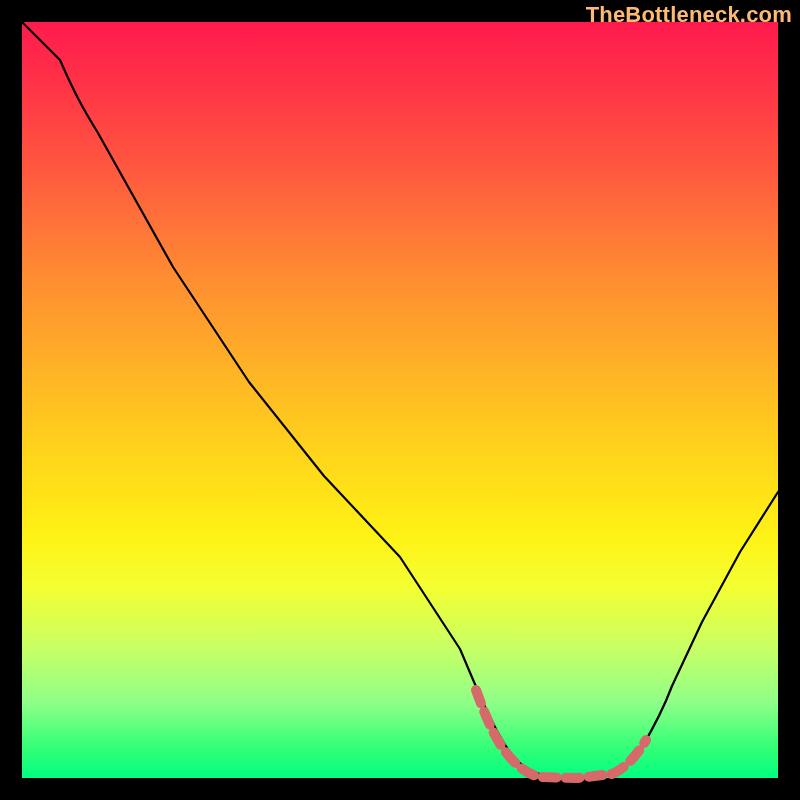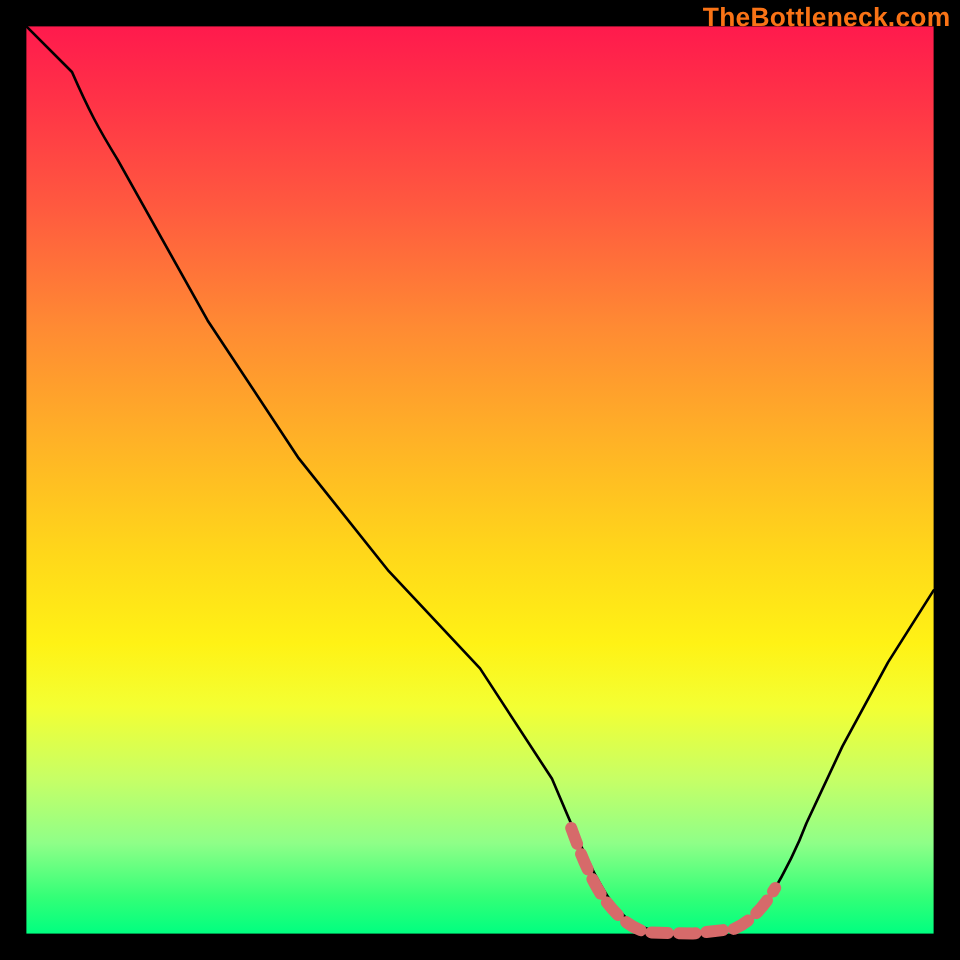--- a/index.html
+++ b/index.html
@@ -35,21 +35,21 @@
       #c6ff66 83%,
       #8fff88 90%,
       #33ff77 96%,
       #00ff80 100%
     );
   }
   .watermark {
     position: absolute;
     top: 2px;
     right: 8px;
-    color: #f97316;
+    color: #fdba74;
     font-size: 22px;
     font-weight: 600;
     letter-spacing: 0.2px;
     user-select: none;
   }
   svg.curve {
     position: absolute;
     left: 0;
     top: 0;
     width: 756px;

